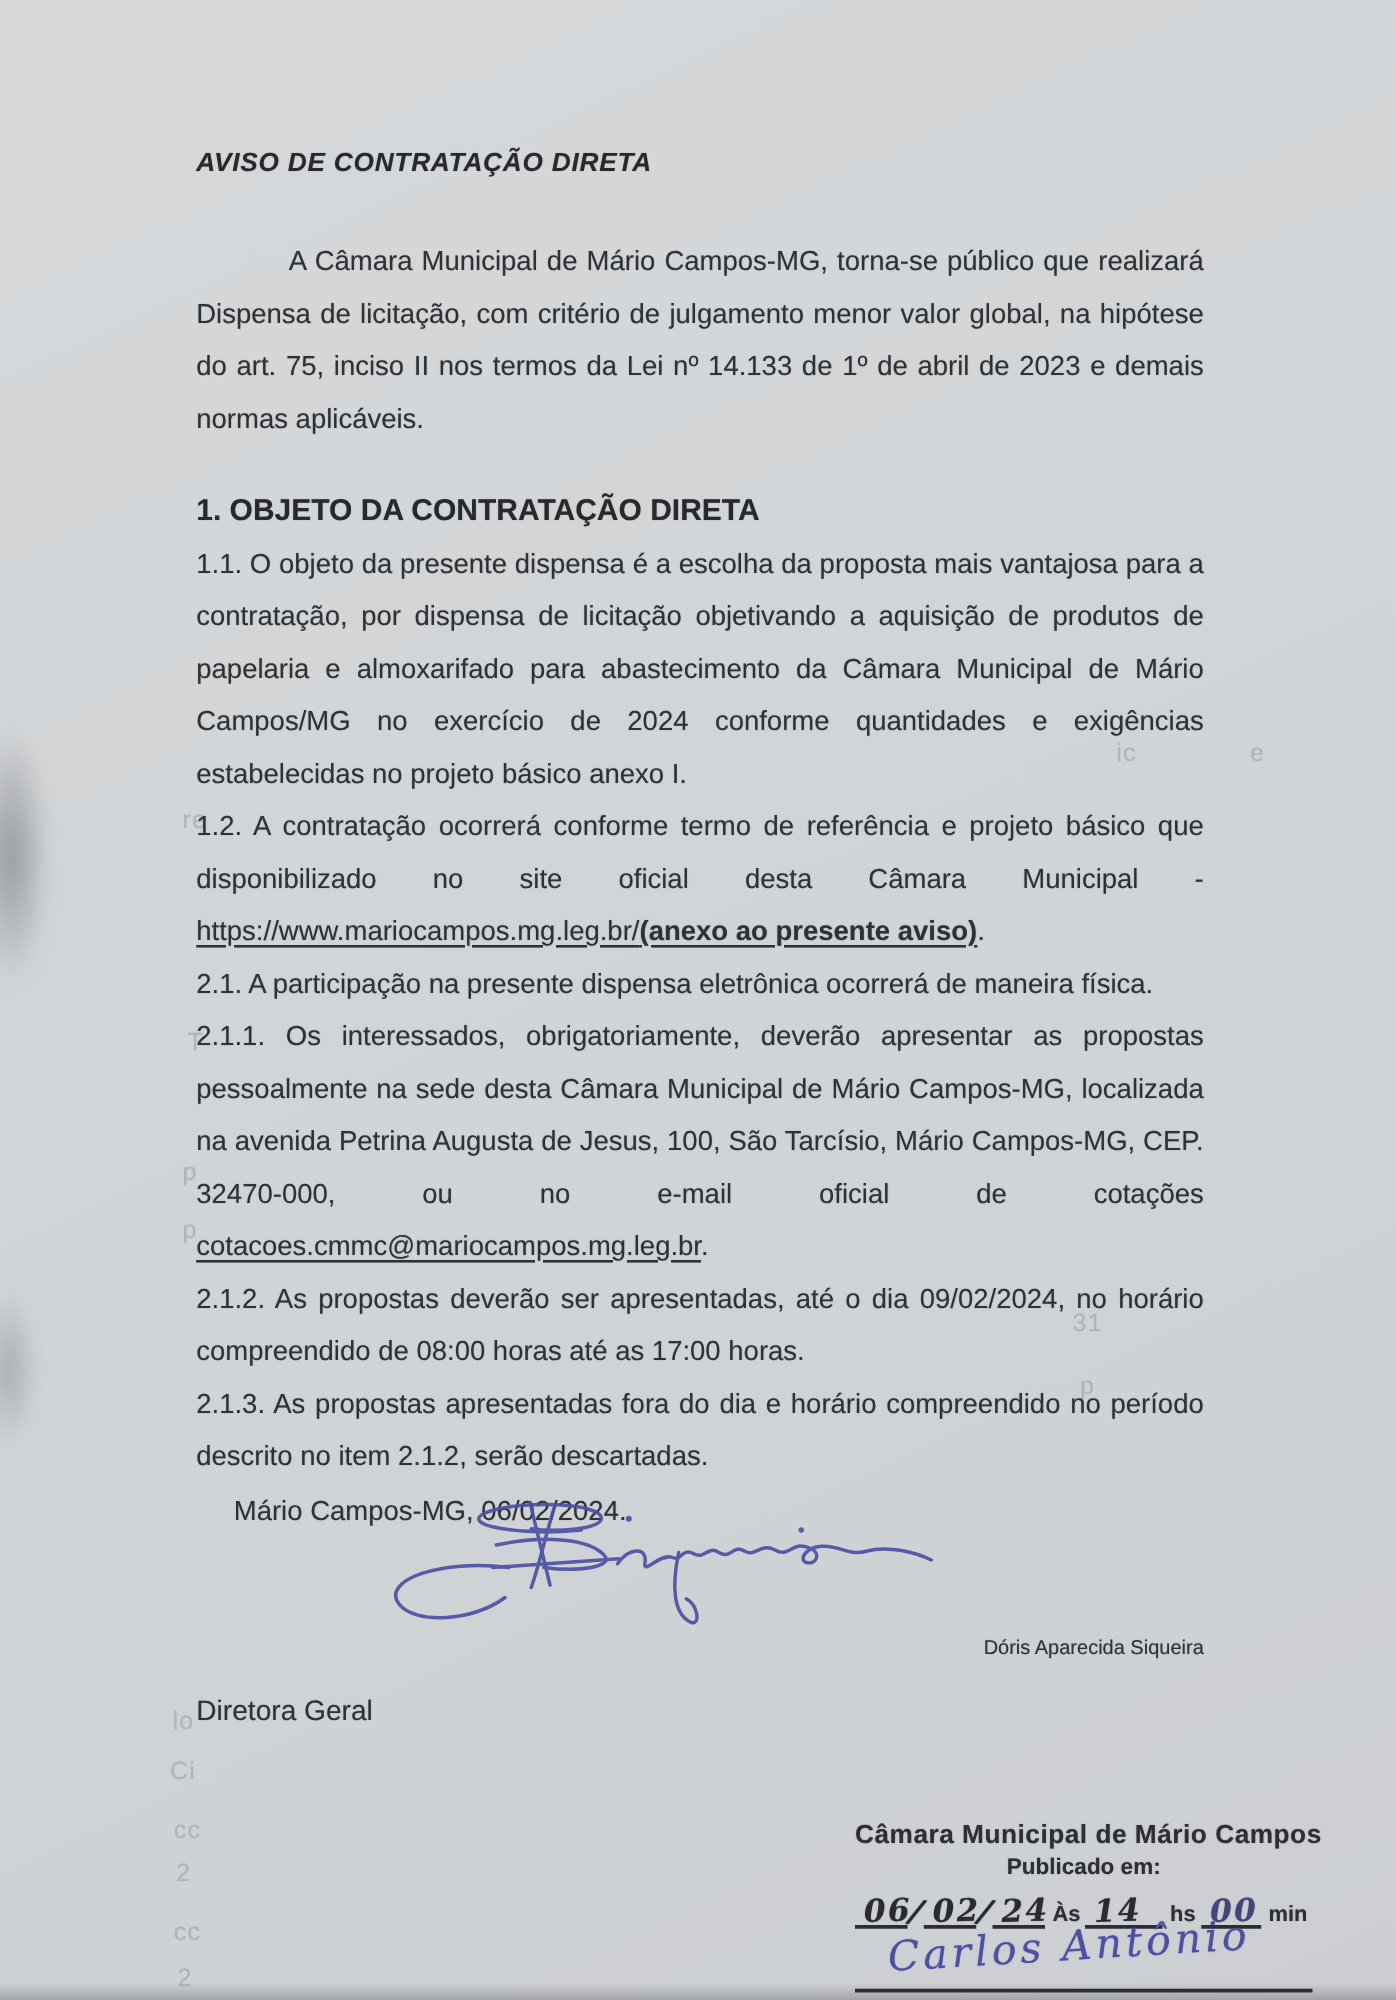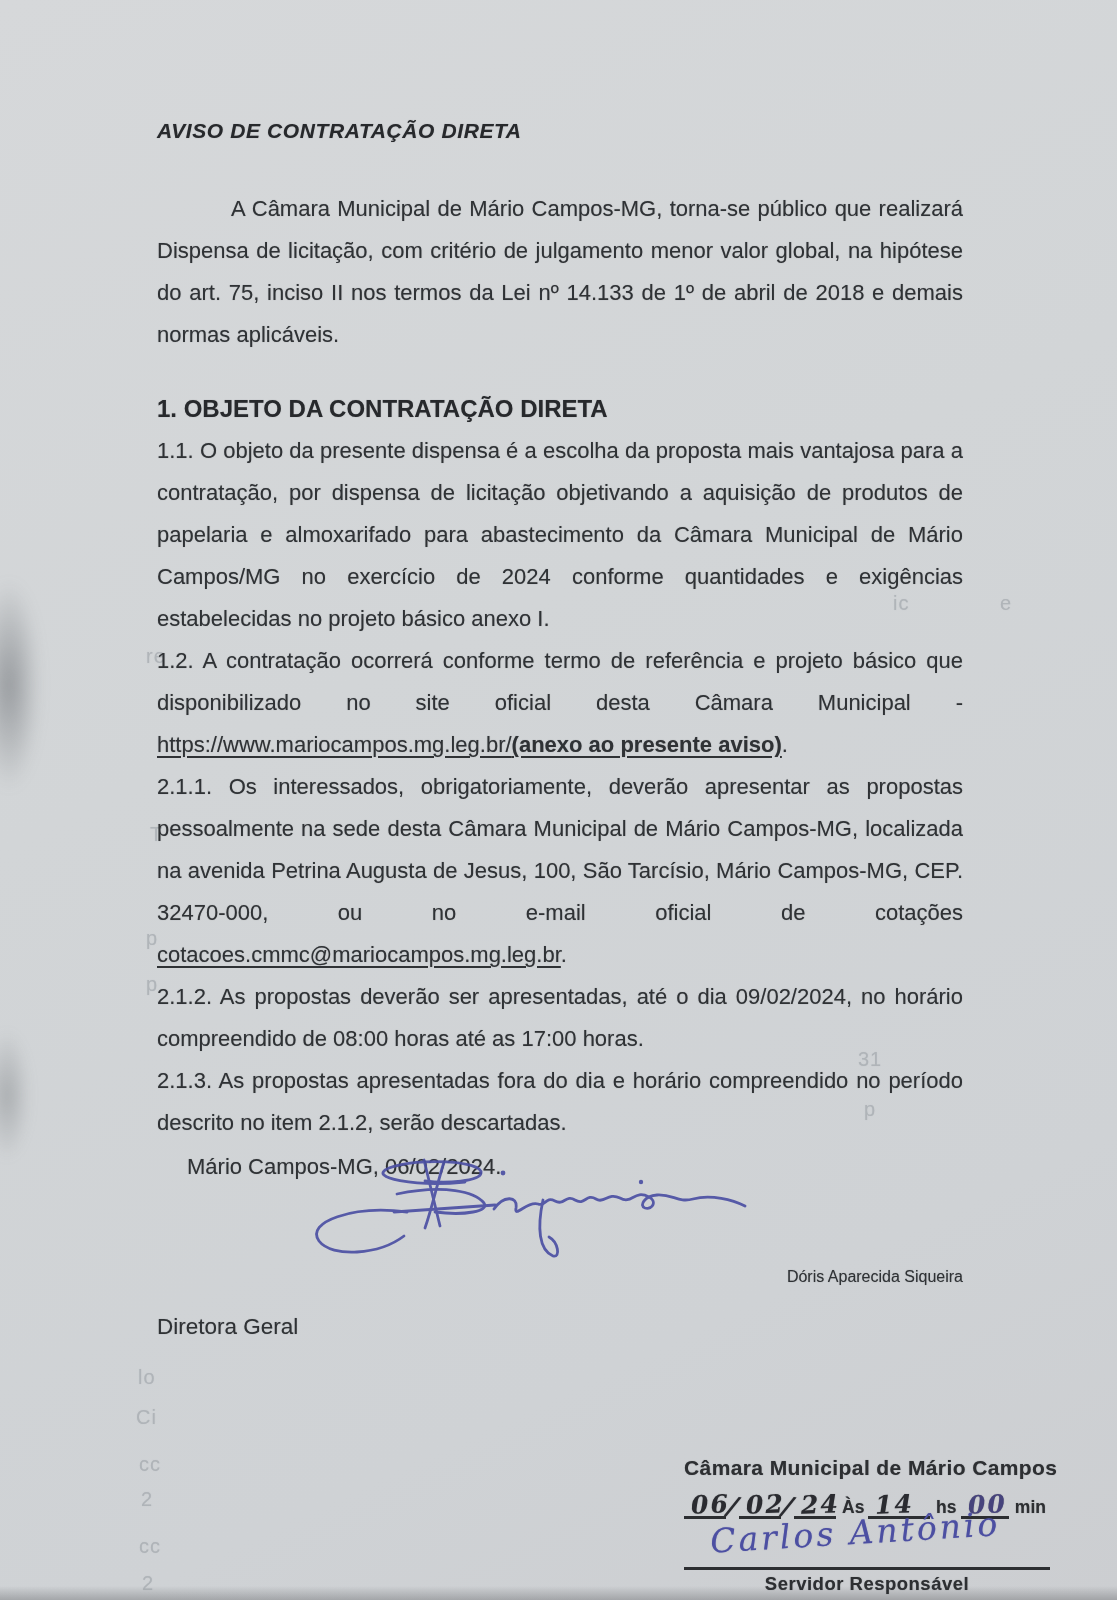--- a/index.html
+++ b/index.html
@@ -84,26 +84,27 @@
   <span class="ghost" style="left:138px;top:1366px">lo</span>
   <span class="ghost" style="left:136px;top:1406px">Ci</span>
   <span class="ghost" style="left:139px;top:1453px">cc</span>
   <span class="ghost" style="left:141px;top:1488px">2</span>
   <span class="ghost" style="left:139px;top:1535px">cc</span>
   <span class="ghost" style="left:142px;top:1572px">2</span>
 
   <main class="doc">
     <h1 class="title">AVISO DE CONTRATAÇÃO DIRETA</h1>
 
-    <p class="intro">A Câmara Municipal de Mário Campos-MG, torna-se público que realizará Dispensa de licitação, com critério de julgamento menor valor global, na hipótese do art. 75, inciso II nos termos da Lei nº 14.133 de 1º de abril de 2018 e demais normas aplicáveis.</p>
+    <p class="intro">A Câmara Municipal de Mário Campos-MG, torna-se público que realizará Dispensa de licitação, com critério de julgamento menor valor global, na hipótese do art. 75, inciso II nos termos da Lei nº 14.133 de 1º de abril de 2023 e demais normas aplicáveis.</p>
 
     <h2 class="sec-h">1. OBJETO DA CONTRATAÇÃO DIRETA</h2>
     <p>1.1. O objeto da presente dispensa é a escolha da proposta mais vantajosa para a contratação, por dispensa de licitação objetivando a aquisição de produtos de papelaria e almoxarifado para abastecimento da Câmara Municipal de Mário Campos/MG no exercício de 2024 conforme quantidades e exigências estabelecidas no projeto básico anexo I.</p>
     <p><span>1.2. A contratação ocorrerá conforme termo de referência e projeto básico que disponibilizado no site oficial desta Câmara Municipal - </span><span class="link">https://www.mariocampos.mg.leg.br/</span><span class="link b">(anexo ao presente aviso)</span><span>.</span></p>
 
+    <p>2.1. A participação na presente dispensa eletrônica ocorrerá de maneira física.</p>
     <p><span>2.1.1. Os interessados, obrigatoriamente, deverão apresentar as propostas pessoalmente na sede desta Câmara Municipal de Mário Campos-MG, localizada na avenida Petrina Augusta de Jesus, 100, São Tarcísio, Mário Campos-MG, CEP. 32470-000, ou no e-mail oficial de cotações </span><span class="link">cotacoes.cmmc@mariocampos.mg.leg.br</span><span>.</span></p>
     <p>2.1.2. As propostas deverão ser apresentadas, até o dia 09/02/2024, no horário compreendido de 08:00 horas até as 17:00 horas.</p>
     <p>2.1.3. As propostas apresentadas fora do dia e horário compreendido no período descrito no item 2.1.2, serão descartadas.</p>
 
     <p class="place-date">Mário Campos-MG, 06/02/2024.</p>
 
     <div class="sig-area">
       <svg class="sig-svg" width="470" height="130" viewBox="0 0 470 130" fill="none" stroke="#4c50a4" stroke-width="2.8" stroke-linecap="round" opacity="0.92">
 
         <path d="M 168,34 C 120,39 68,30 92,20 C 122,9 186,13 184,25 C 183,33 150,36 128,33"></path>
@@ -124,20 +125,21 @@
         <circle cx="206" cy="25" r="2.4" fill="#4c50a4" stroke="none"></circle>
         <circle cx="344" cy="34" r="2.2" fill="#4c50a4" stroke="none"></circle>
       </svg>
       <div class="signer-name">Dóris Aparecida Siqueira</div>
       <div class="signer-role">Diretora Geral</div>
     </div>
   </main>
 
   <aside class="stamp">
     <div class="st-org">Câmara Municipal de Mário Campos</div>
+    <div class="st-lbl">Publicado em:</div>
     <div class="st-row">
       <span class="blank w50">
           <i class="hw">06</i>
         </span>
       <span class="hw sep">/</span>
       <span class="blank w50">
           <i class="hw">02</i>
         </span>
       <span class="hw sep">/</span>
       <span class="blank w50">

